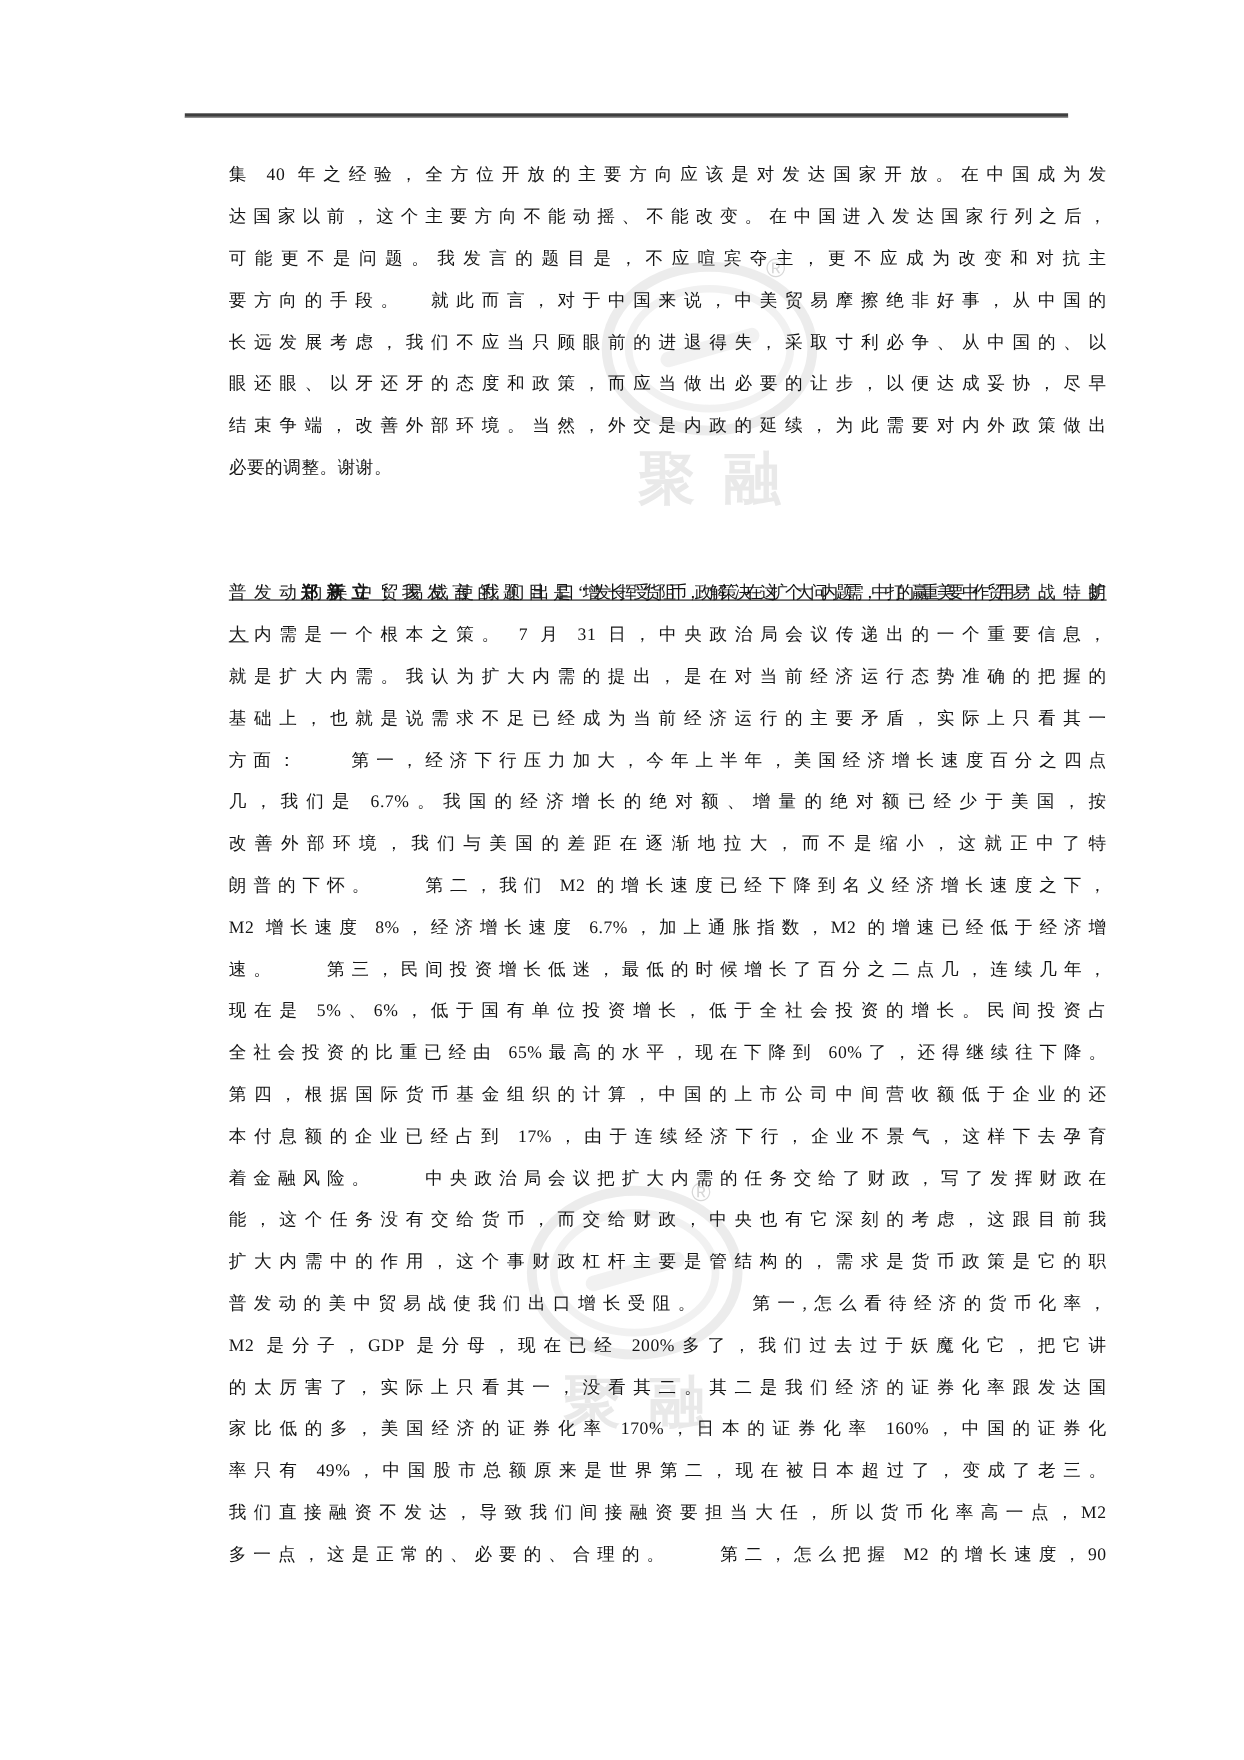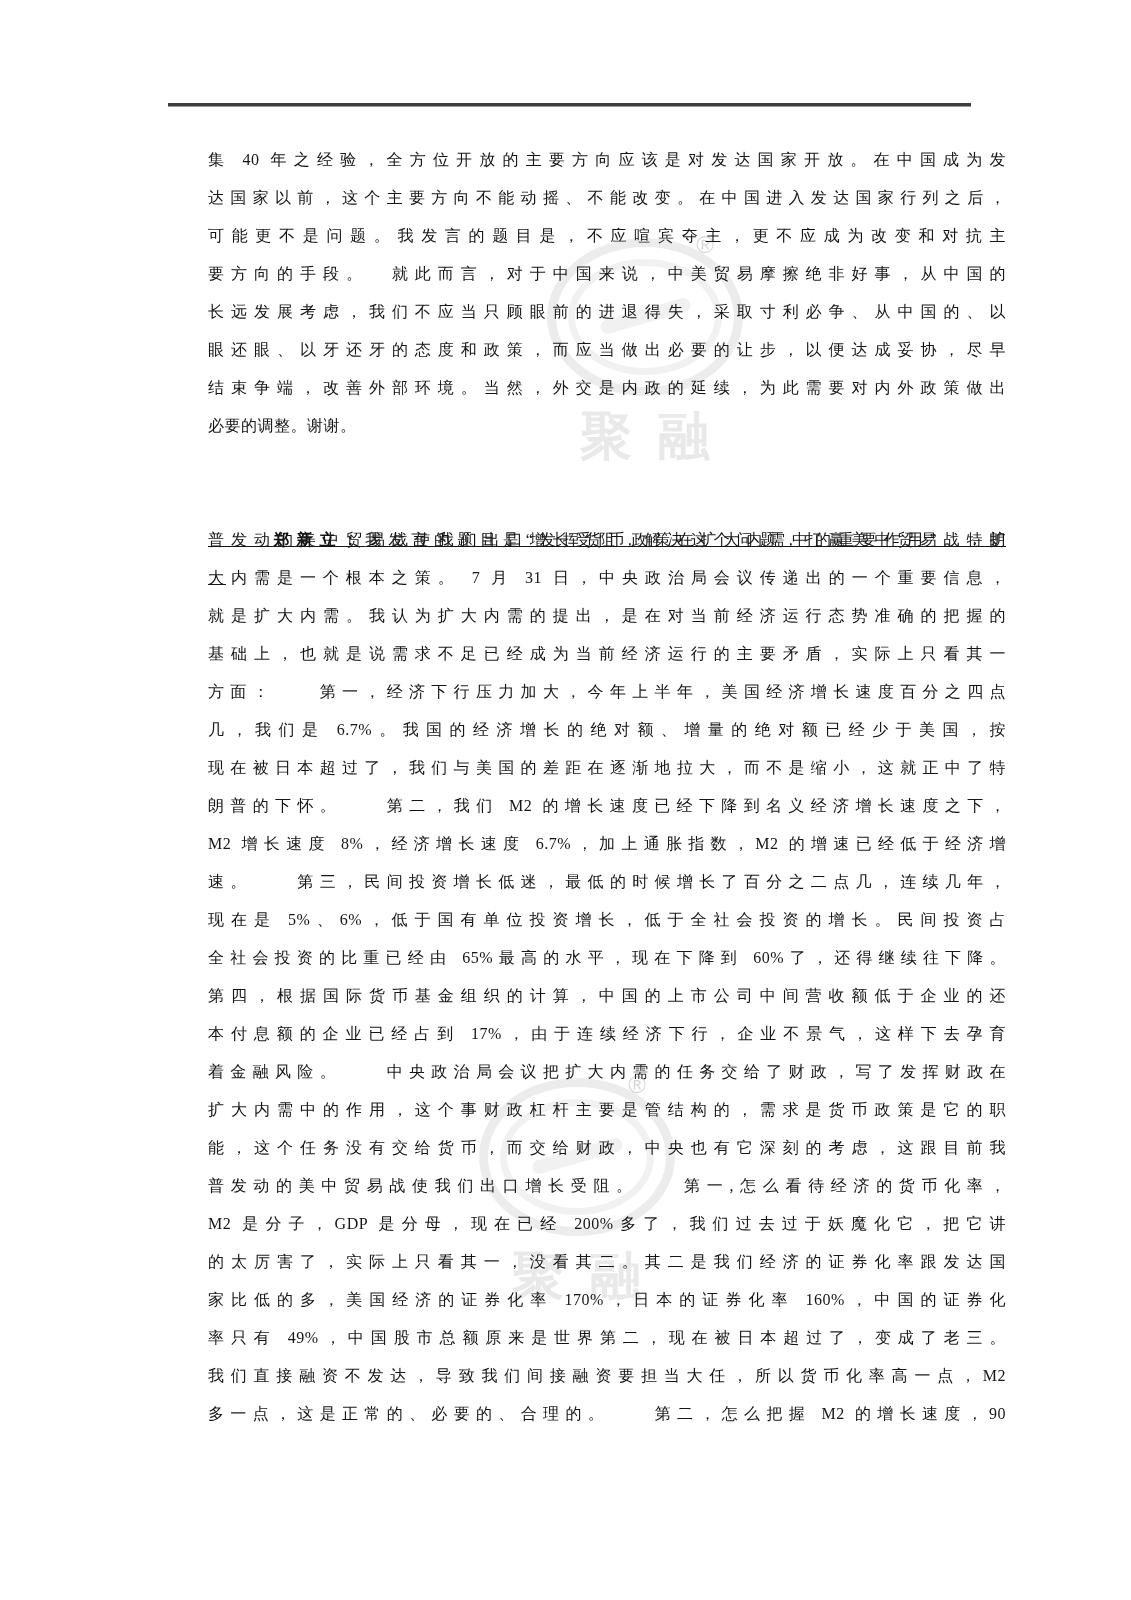--- a/index.html
+++ b/index.html
@@ -105,31 +105,31 @@
       <span class="speaker">郑新立：</span><span>我发言的题目是“发挥货币政策在扩大内需中的重要作用”。特朗</span>
     </div>
 
     <div class="para-2">
         <div class="line">普发动的美中贸易战使我们出口增长受阻，解决这个问题，打赢美中贸易战，扩</div>
         <div class="line">大内需是一个根本之策。 7 月 31 日，中央政治局会议传递出的一个重要信息，</div>
         <div class="line">就是扩大内需。我认为扩大内需的提出，是在对当前经济运行态势准确的把握的</div>
         <div class="line">基础上，也就是说需求不足已经成为当前经济运行的主要矛盾，实际上只看其一</div>
         <div class="line">方面：　　第一，经济下行压力加大，今年上半年，美国经济增长速度百分之四点</div>
         <div class="line">几，我们是 6.7%。我国的经济增长的绝对额、增量的绝对额已经少于美国，按</div>
-        <div class="line">现在被日本超过了，我们与美国的差距在逐渐地拉大，而不是缩小，这就正中了特</div>
+        <div class="line">改善外部环境，我们与美国的差距在逐渐地拉大，而不是缩小，这就正中了特</div>
         <div class="line">朗普的下怀。　　第二，我们 M2 的增长速度已经下降到名义经济增长速度之下，</div>
         <div class="line">M2 增长速度 8%，经济增长速度 6.7%，加上通胀指数，M2 的增速已经低于经济增</div>
         <div class="line">速。　　第三，民间投资增长低迷，最低的时候增长了百分之二点几，连续几年，</div>
         <div class="line">现在是 5%、6%，低于国有单位投资增长，低于全社会投资的增长。民间投资占</div>
         <div class="line">全社会投资的比重已经由 65%最高的水平，现在下降到 60%了，还得继续往下降。</div>
         <div class="line">第四，根据国际货币基金组织的计算，中国的上市公司中间营收额低于企业的还</div>
         <div class="line">本付息额的企业已经占到 17%，由于连续经济下行，企业不景气，这样下去孕育</div>
         <div class="line">着金融风险。　　中央政治局会议把扩大内需的任务交给了财政，写了发挥财政在</div>
+        <div class="line">能，这个任务没有交给货币，而交给财政，中央也有它深刻的考虑，这跟目前我</div>
         <div class="line">扩大内需中的作用，这个事财政杠杆主要是管结构的，需求是货币政策是它的职</div>
-        <div class="line">能，这个任务没有交给货币，而交给财政，中央也有它深刻的考虑，这跟目前我</div>
         <div class="line">普发动的美中贸易战使我们出口增长受阻。　　第一,怎么看待经济的货币化率，</div>
         <div class="line">M2 是分子，GDP 是分母，现在已经 200%多了，我们过去过于妖魔化它，把它讲</div>
         <div class="line">的太厉害了，实际上只看其一，没看其二。其二是我们经济的证券化率跟发达国</div>
         <div class="line">家比低的多，美国经济的证券化率 170%，日本的证券化率 160%，中国的证券化</div>
         <div class="line">率只有 49%，中国股市总额原来是世界第二，现在被日本超过了，变成了老三。</div>
         <div class="line">我们直接融资不发达，导致我们间接融资要担当大任，所以货币化率高一点，M2</div>
         <div class="line">多一点，这是正常的、必要的、合理的。　　第二，怎么把握 M2 的增长速度，90</div>
       </div>
 
   </div>

